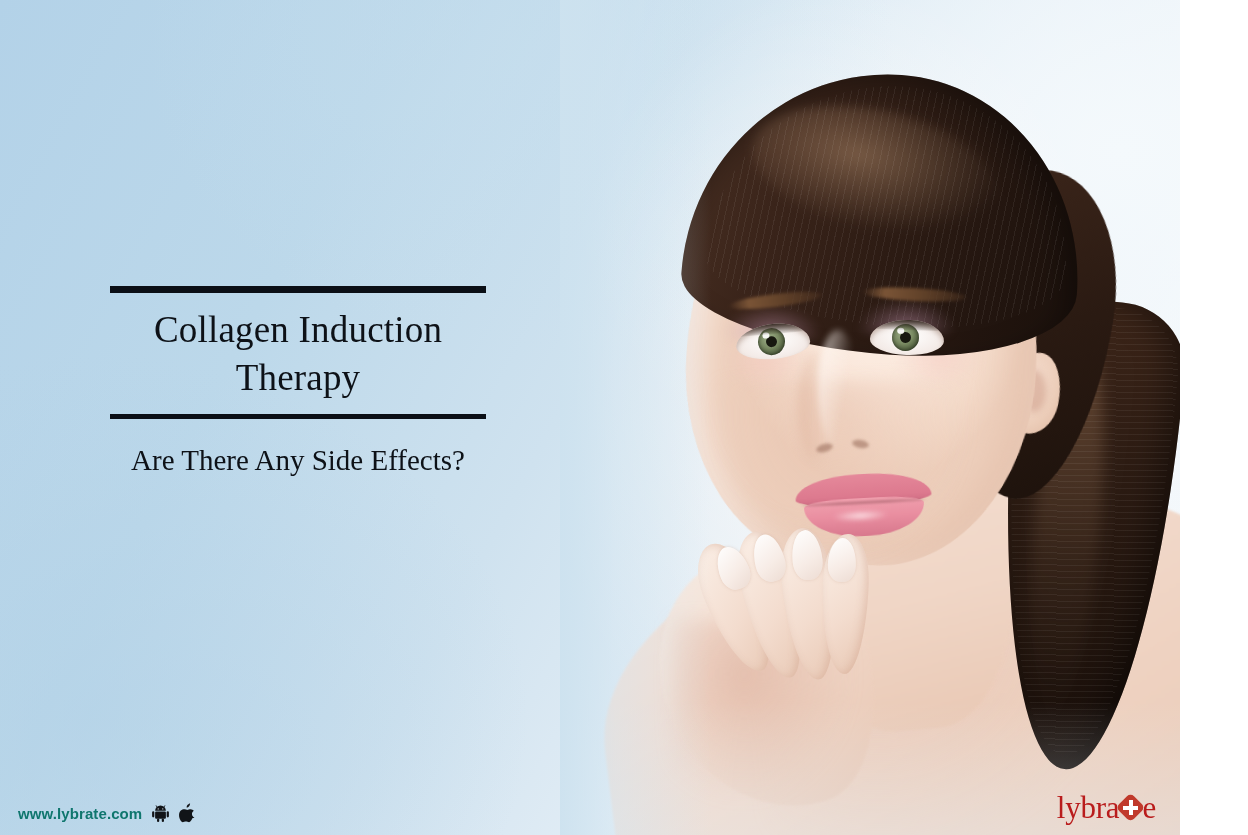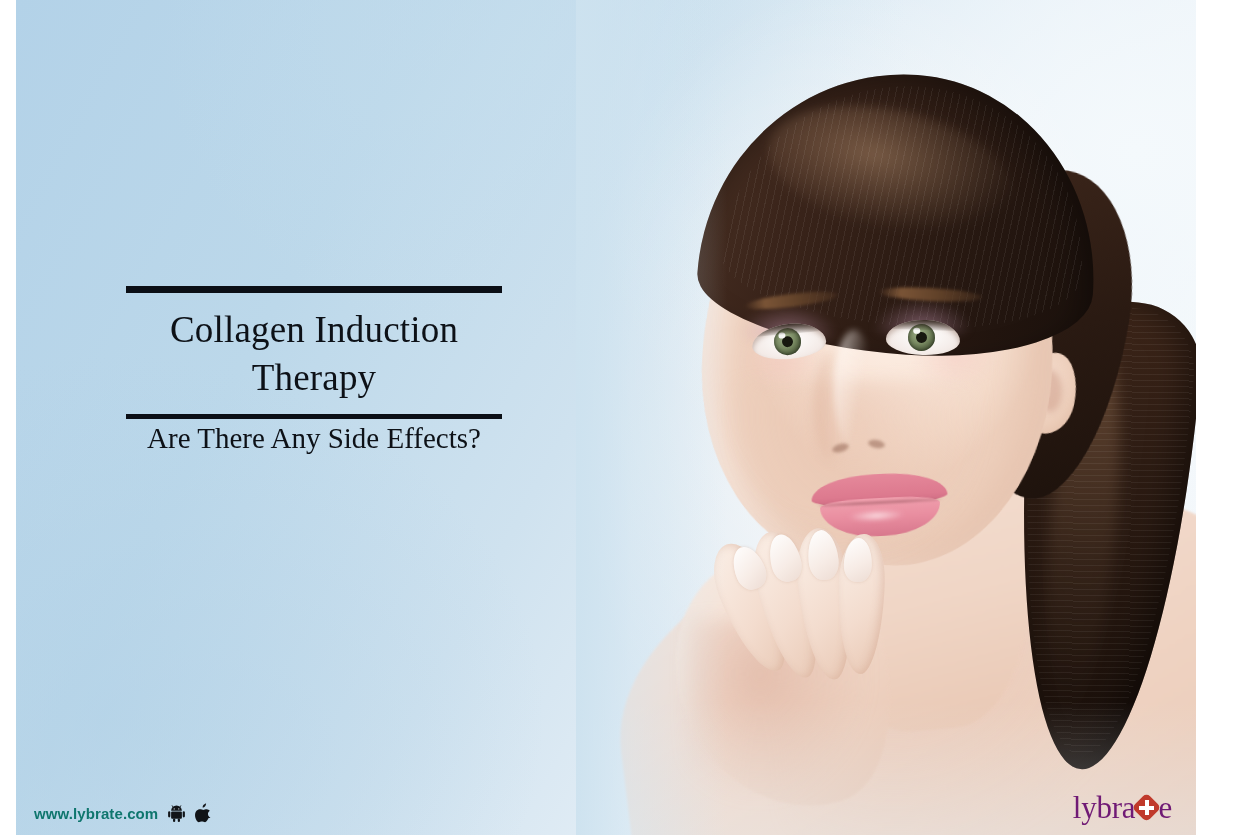--- a/index.html
+++ b/index.html
@@ -7,21 +7,20 @@
     padding: 0;
     background: #ffffff;
   }
   #banner {
     position: relative;
     width: 1180px;
     height: 835px;
     overflow: hidden;
     font-family: "Liberation Serif", serif;
     background: #bcd8ea;
-    margin-left: 16px;
   }
 
   
   .bg-base {
     position: absolute;
     inset: 0;
     background:
       radial-gradient(ellipse 900px 700px at 95% 18%, #f4f9fc 0%, rgba(244,249,252,0) 62%),
       linear-gradient(118deg, #b3d2e8 0%, #bcd8ea 26%, #cfe2ef 48%, #e4eef6 66%, #f1f6fa 82%, #f7fafd 100%);
   }
@@ -396,21 +395,21 @@
     line-height: 1.3;
     letter-spacing: 0.2px;
     padding: 13px 0 12px 0;
     font-family: "Liberation Serif", serif;
   }
   .subtitle {
     text-align: center;
     color: #0d1117;
     font-size: 29px;
     line-height: 1.2;
-    padding-top: 2px;
+    padding-top: 24px;
     font-family: "Liberation Serif", serif;
   }
 
   
   .footer-left {
     position: absolute;
     left: 18px;
     bottom: 12px;
     display: flex;
     align-items: center;
@@ -428,21 +427,21 @@
   .brand-logo {
     position: absolute;
     right: 24px;
     bottom: 12px;
     display: flex;
     align-items: center;
   }
   .brand-text {
     font-family: "Liberation Serif", serif;
     font-size: 31px;
-    color: #701a75;
+    color: #b91c1c;
     letter-spacing: -0.2px;
     line-height: 1;
   }
   .brand-mark {
     position: relative;
     width: 25px;
     height: 25px;
     margin: 0 -1px;
     display: inline-block;
     vertical-align: middle;

